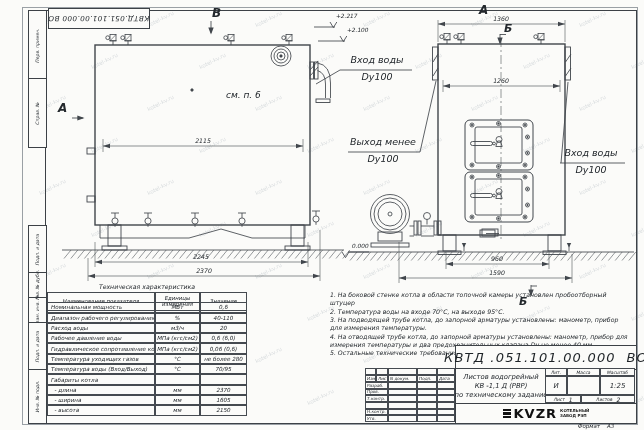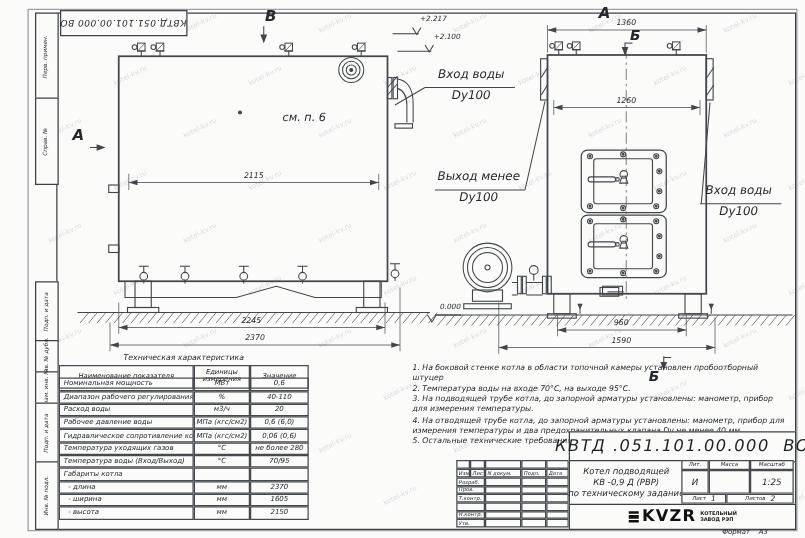--- a/index.html
+++ b/index.html
@@ -551,22 +551,22 @@
     <div class="c" style="grid-column: span 2;">Н.контр.</div>
     <div class="c"></div>
     <div class="c"></div>
     <div class="c"></div>
     <div class="c" style="grid-column: span 2;">Утв.</div>
     <div class="c"></div>
     <div class="c"></div>
     <div class="c"></div>
   </div>
 <div id="namecell" class="abs">
-  <span>Котел подводящей</span>
-  <span>КВ -0,9  Д  (РВР)</span>
+  <span>Листов водогрейный</span>
+  <span>КВ -1,1  Д  (РВР)</span>
   <span>по техническому задание</span>
 </div>
 <div id="litgrid" class="abs">
   <div class="c h">Лит.</div>
   <div class="c h">Масса</div>
   <div class="c h">Масштаб</div>
   <div class="c v">И</div>
   <div class="c v"></div>
   <div class="c v">1:25</div>
 </div>

